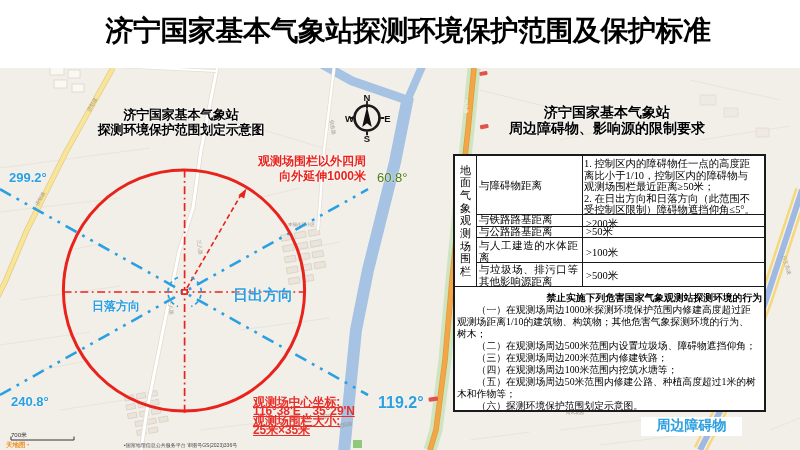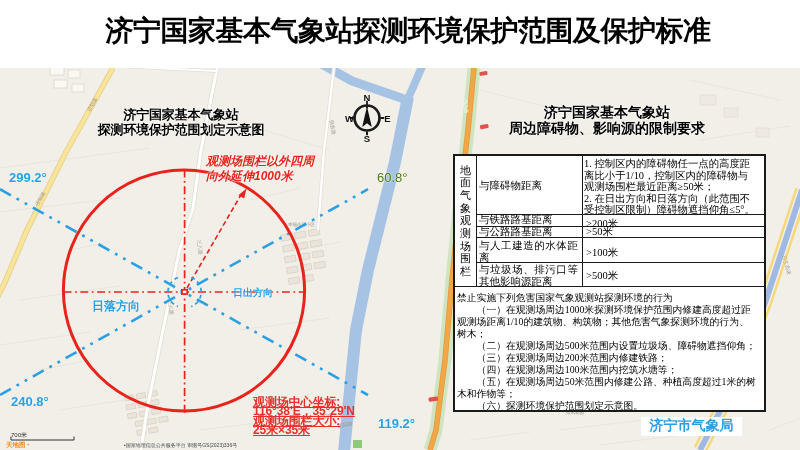--- a/index.html
+++ b/index.html
@@ -178,33 +178,33 @@
   <text x="11" y="437" font-size="6px" fill="#333" font-family="Liberation Sans,sans-serif">700米</text>
 
   <text x="6" y="447" font-size="6.5px" font-weight="bold" fill="#f08f1e" font-family="Liberation Sans,sans-serif">天地图 <tspan fill="#e23b2e">·</tspan></text>
 
   <text x="124" y="447" font-size="5px" fill="#444" font-family="Liberation Sans,sans-serif">▪国家地理信息公共服务平台 审图号GS(2023)336号</text>
   </g>
 </svg>
 
 <div class="abs serif" style="left:56px;top:108px;width:250px;text-align:center;font-size:13px;font-weight:bold;color:#000;line-height:14.6px;letter-spacing:-0.2px;text-shadow:0 0 2px #fff,0 0 2px #fff;">济宁国家基本气象站<br>探测环境保护范围划定示意图</div>
 
-<div class="abs" style="left:206px;top:154px;width:160px;text-align:left;font-size:12px;font-weight:bold;color:#e8231c;line-height:14.5px;text-shadow:0 0 2px #fff,0 0 2px #fff;font-style:italic;">观测场围栏以外四周<br>向外延伸1000米</div>
+<div class="abs" style="left:206px;top:154px;width:160px;text-align:right;font-size:12px;font-weight:bold;color:#e8231c;line-height:14.5px;text-shadow:0 0 2px #fff,0 0 2px #fff;">观测场围栏以外四周<br>向外延伸1000米</div>
 
 <div class="abs" style="left:9px;top:170px;font-size:13px;font-weight:bold;color:#2aa0e2;text-shadow:0 0 2px #fff;">299.2°</div>
 
 <div class="abs" style="left:377px;top:170px;font-size:13px;font-weight:normal;color:#4d7c0f;text-shadow:0 0 2px #fff;">60.8°</div>
 
 <div class="abs" style="left:11px;top:394px;font-size:13px;font-weight:bold;color:#2aa0e2;text-shadow:0 0 2px #fff;">240.8°</div>
 
-<div class="abs" style="left:378px;top:416px;font-size:13px;font-weight:bold;color:#2aa0e2;text-shadow:0 0 2px #fff;">119.2°</div>
+<div class="abs" style="left:378px;top:394px;font-size:16px;font-weight:bold;color:#2aa0e2;text-shadow:0 0 2px #fff;">119.2°</div>
 
 <div class="abs" style="left:92px;top:298px;font-size:12px;font-weight:bold;color:#2aa0e2;text-shadow:0 0 2px #fff;">日落方向</div>
 
-<div class="abs" style="left:233px;top:286px;font-size:10px;font-weight:bold;color:#2aa0e2;text-shadow:0 0 2px #fff;">日出方向</div>
+<div class="abs" style="left:233px;top:286px;font-size:15px;font-weight:bold;color:#2aa0e2;text-shadow:0 0 2px #fff;">日出方向</div>
 
 <div class="abs" style="left:253px;top:398px;font-size:12px;color:#e8302a;line-height:9.4px;font-weight:bold;letter-spacing:-0.1px;text-decoration:underline;">观测场中心坐标:<br>116°38'E，35°29'N<br>观测场围栏大小:<br>25米×35米</div>
 
 <div class="abs serif" style="left:457px;top:105px;width:300px;text-align:center;font-size:14px;font-weight:bold;color:#000;line-height:15.5px;text-shadow:0 0 2px #fff,0 0 2px #fff;">济宁国家基本气象站<br>周边障碍物、影响源的限制要求</div>
 
 <div class="abs serif" style="left:453px;top:153.5px;width:309px;height:254px;background:#fff;border:2px solid #1a1a1a;font-size:10.5px;color:#000;overflow:hidden;">
 
   <div class="abs" style="left:21px;top:0;width:1px;height:130px;background:#1a1a1a;"></div>
 
   <div class="abs" style="left:126.5px;top:0;width:1px;height:130px;background:#1a1a1a;"></div>
@@ -231,30 +231,30 @@
 
   <div class="abs" style="left:24px;top:84.5px;width:104px;line-height:12px;"><span style="letter-spacing:0.55px;">与人工建造的水体距</span><br>离</div>
 
   <div class="abs" style="left:131px;top:90.5px;width:170px;">&gt;100米</div>
 
   <div class="abs" style="left:24px;top:108.5px;width:104px;line-height:11.8px;"><span style="letter-spacing:0.55px;">与垃圾场、排污口等</span><br>其他影响源距离</div>
 
   <div class="abs" style="left:131px;top:113.5px;width:170px;">&gt;500米</div>
 
   <div class="abs" style="left:2px;top:136.5px;width:305px;line-height:12.05px;white-space:nowrap;font-size:9.8px;">
-    <div style="text-align:left;font-weight:normal;white-space:normal;">禁止实施下列危害国家气象观测站探测环境的行为</div>
+    <div style="text-align:right;font-weight:bold;white-space:normal;">禁止实施下列危害国家气象观测站探测环境的行为</div>
     <div>　　（一）在观测场周边1000米探测环境保护范围内修建高度超过距</div>
     <div>观测场距离1/10的建筑物、构筑物；其他危害气象探测环境的行为、</div>
     <div>树木；</div>
     <div>　　（二）在观测场周边500米范围内设置垃圾场、障碍物遮挡仰角；</div>
     <div>　　（三）在观测场周边200米范围内修建铁路；</div>
     <div>　　（四）在观测场周边100米范围内挖筑水塘等；</div>
     <div>　　（五）在观测场周边50米范围内修建公路、种植高度超过1米的树</div>
     <div>木和作物等；</div>
     <div>　　（六）探测环境保护范围划定示意图。</div>
   </div>
 </div>
 
 <div class="abs" style="left:641px;top:417px;width:101px;height:19px;background:#fff;"></div>
 
-<div class="abs serif" style="left:641px;top:417px;width:101px;text-align:center;font-size:14px;font-weight:bold;color:#2b9fe0;">济宁市气象局</div>
+<div class="abs serif" style="left:641px;top:417px;width:101px;text-align:center;font-size:14px;font-weight:bold;color:#2b9fe0;">周边障碍物</div>
 
 </div>
 
 </body></html>

